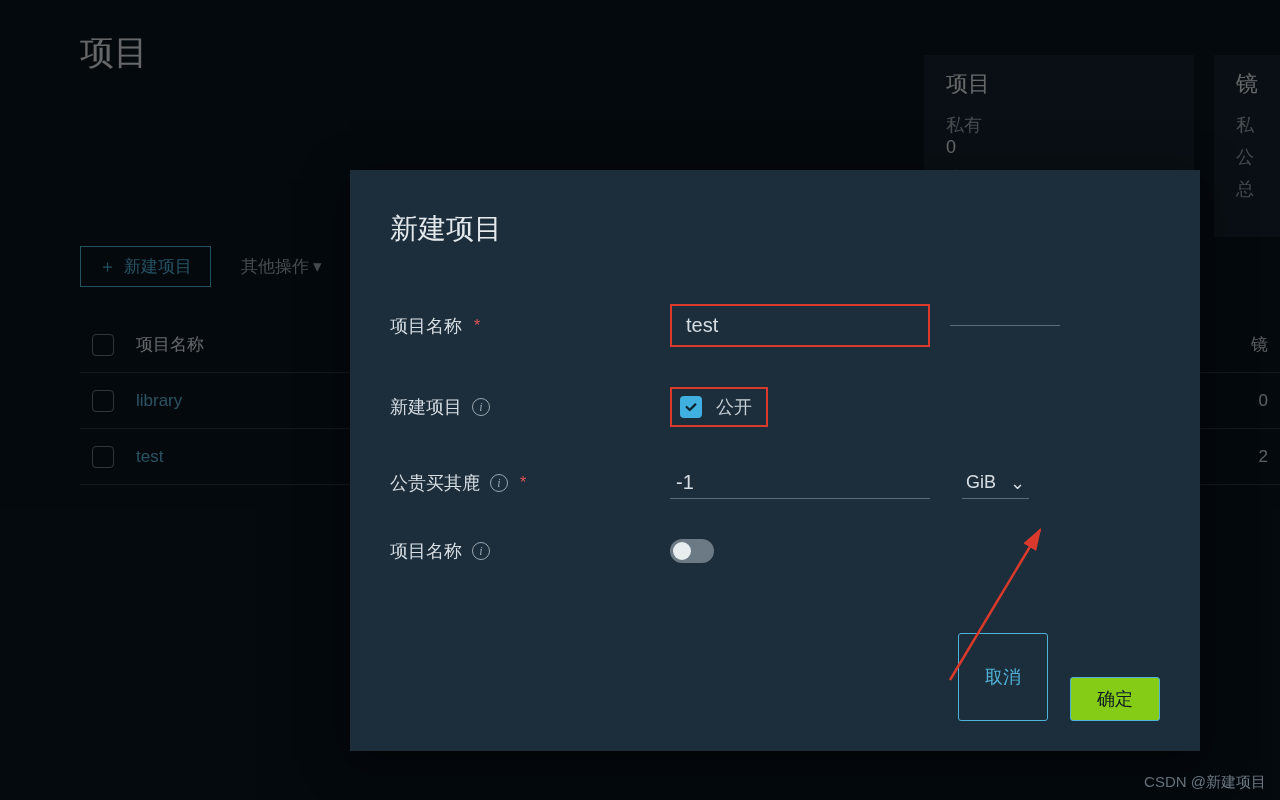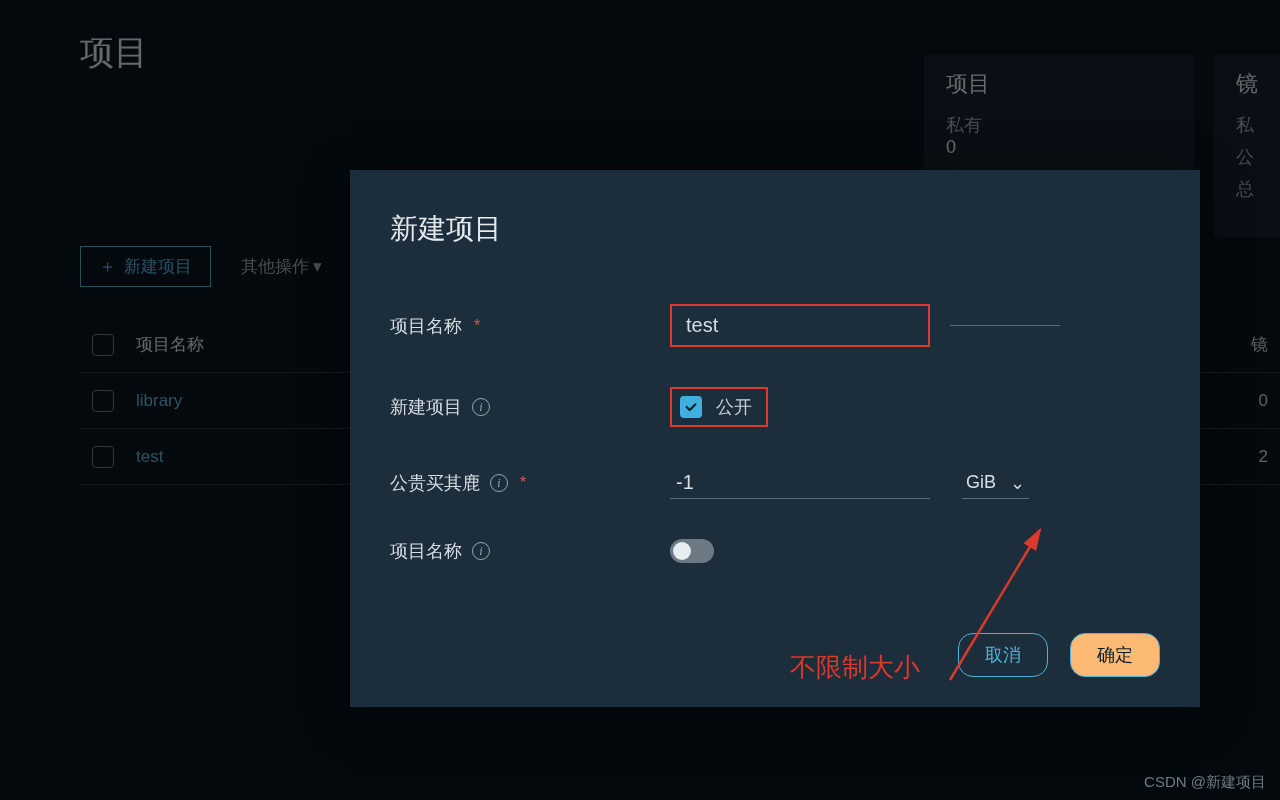--- a/index.html
+++ b/index.html
@@ -145,24 +145,24 @@
   .arrow {
     position:absolute; left:570px; top:350px;
     pointer-events:none;
   }
   .modal-actions {
     display:flex; justify-content:flex-end; gap:22px;
     margin-top: 70px;
   }
   .btn {
     font-size:18px; padding:9px 26px; cursor:pointer;
-    border-radius:15px;
+    border-radius:3px;
   }
   .btn-cancel { background:transparent; border:1.5px solid #4fb3d9; color:#4fb3d9; }
-  .btn-confirm { background:#fdba74; border:1.5px solid #4fb3d9; color:#0e1a24; }
+  .btn-confirm { background:#84cc16; border:1.5px solid #4fb3d9; color:#0e1a24;margin-top:44px; }
   .watermark {
     position:absolute; bottom:8px; right:14px;
     color:#6d7a84; font-size:15px;
   }
 </style>
 </head>
 <body>
 
 <div class="page">
   <div class="page-title">项目</div>
@@ -286,21 +286,20 @@
   </div>
 
   <svg class="arrow" width="150" height="170">
     <defs>
       <marker id="ah" markerWidth="10" markerHeight="10" refX="8" refY="3" orient="auto">
         <path d="M0,0 L9,3 L0,6 Z" fill="#d93a2b"></path>
       </marker>
     </defs>
     <line x1="30" y1="160" x2="120" y2="10" stroke="#d93a2b" stroke-width="2.5" marker-end="url(#ah)"></line>
   </svg>
-  <div class="annotation">不限制大小</div>
 
   <div class="modal-actions">
     <button class="btn btn-cancel">取消</button>
     <button class="btn btn-confirm">确定</button>
   </div>
 </div>
 
 <div class="watermark">CSDN @新建项目</div>
 
 </body></html>

